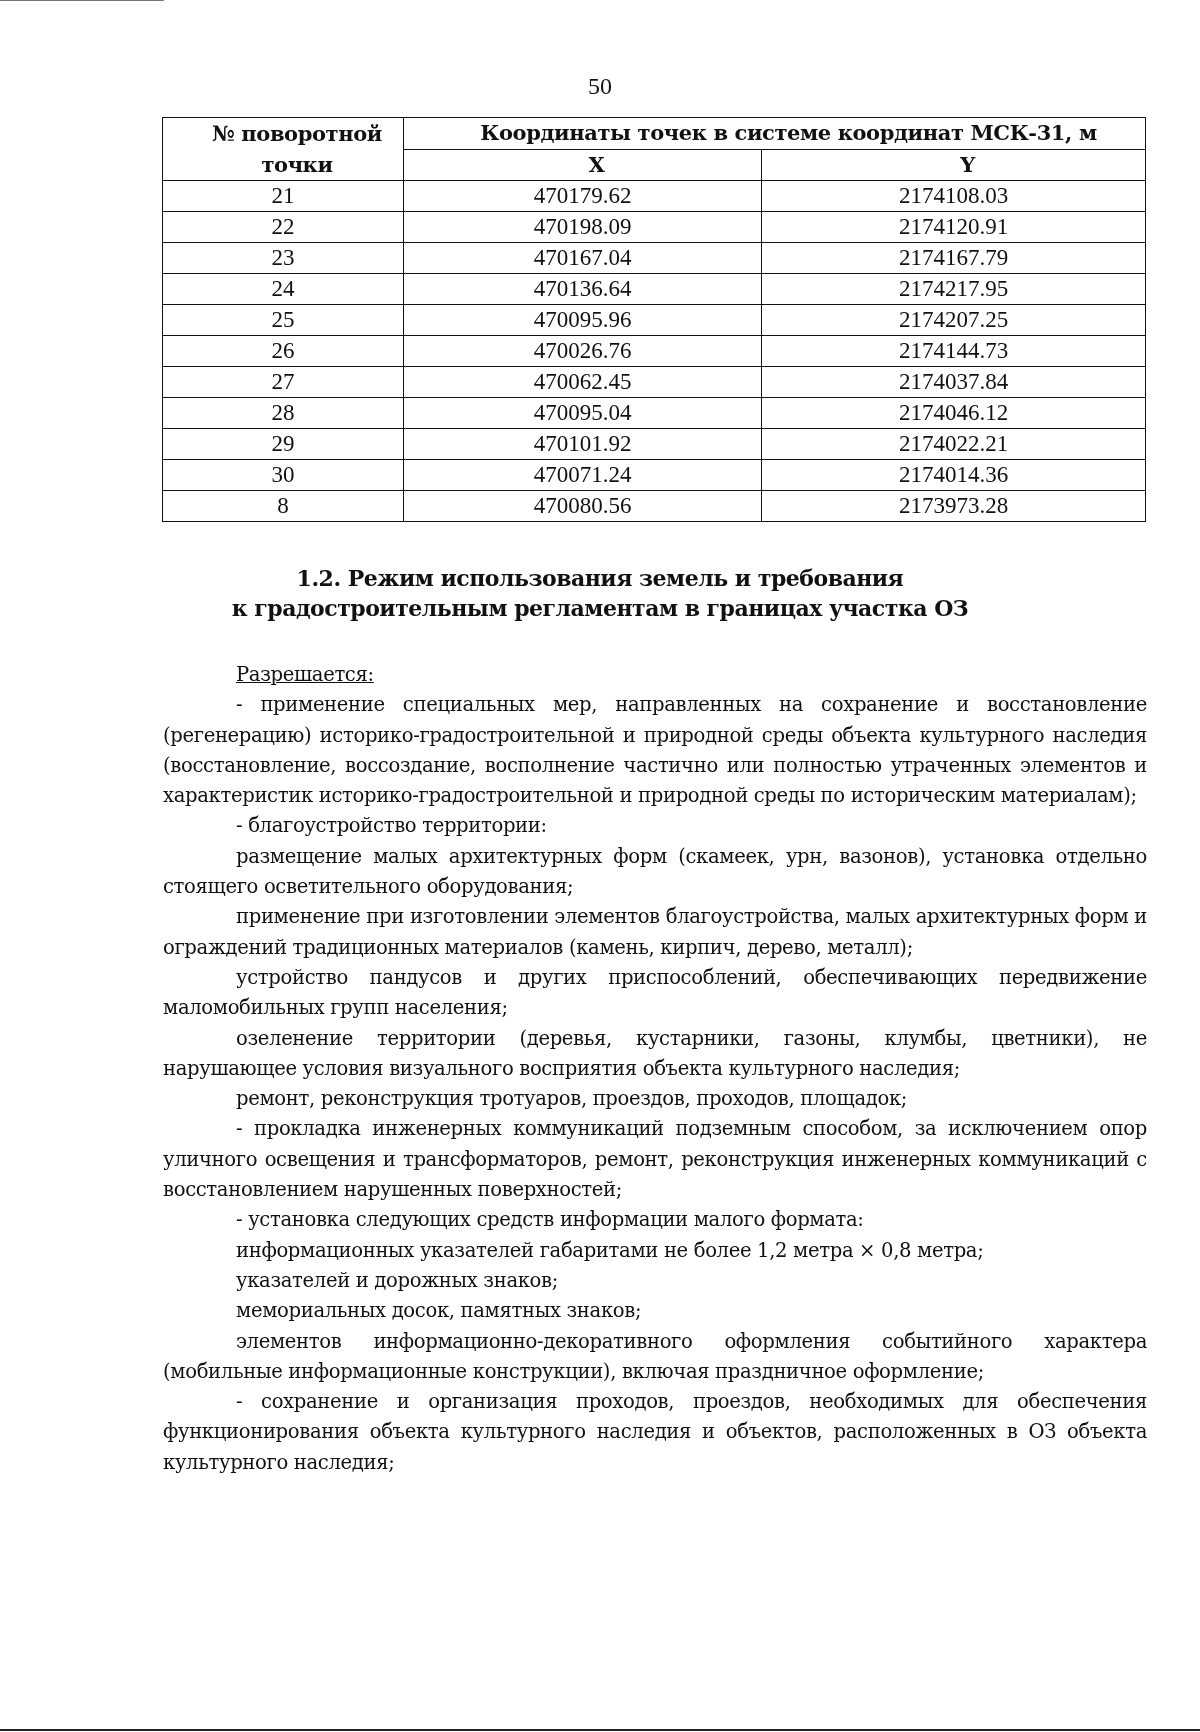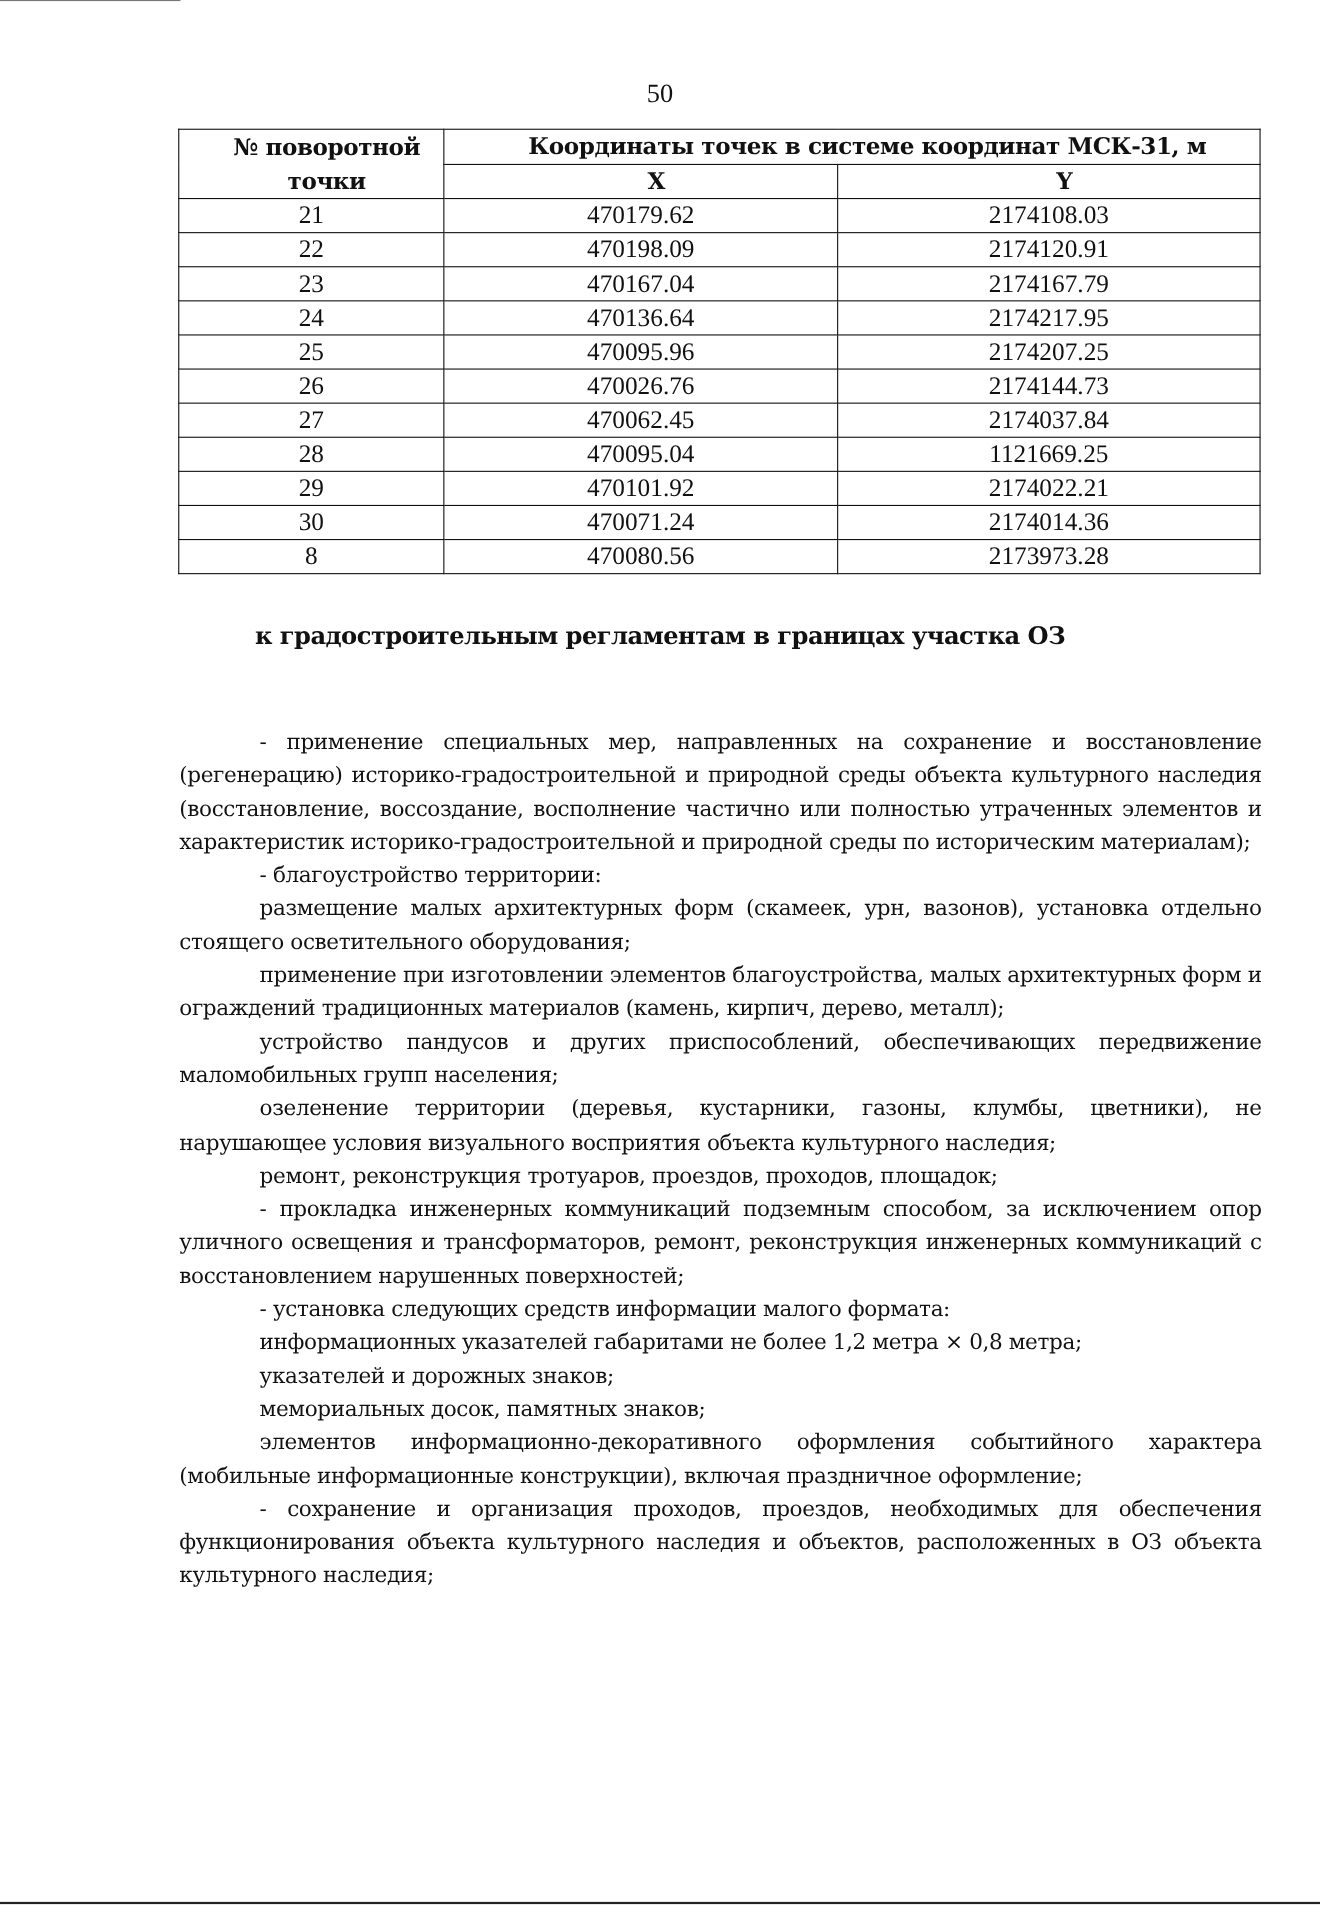--- a/index.html
+++ b/index.html
@@ -102,45 +102,47 @@
         <td>2174144.73</td>
       </tr>
       <tr>
         <td>27</td>
         <td>470062.45</td>
         <td>2174037.84</td>
       </tr>
       <tr>
         <td>28</td>
         <td>470095.04</td>
-        <td>1121669.25</td>
+        <td>2174046.12</td>
       </tr>
       <tr>
         <td>29</td>
         <td>470101.92</td>
         <td>2174022.21</td>
       </tr>
       <tr>
         <td>30</td>
         <td>470071.24</td>
         <td>2174014.36</td>
       </tr>
       <tr>
         <td>8</td>
         <td>470080.56</td>
         <td>2173973.28</td>
       </tr>
     </tbody>
 </table>
 
 <div class="section-title">
+  <div>1.2. Режим использования земель и требования</div>
   <div>к градостроительным регламентам в границах участка ОЗ</div>
 </div>
 
 <div class="body-text" id="body-text">
+  <p class="allowed">Разрешается:</p>
 <p>- применение специальных мер, направленных на сохранение и восстановление (регенерацию) историко-градостроительной и природной среды объекта культурного наследия (восстановление, воссоздание, восполнение частично или полностью утраченных элементов и характеристик историко-градостроительной и природной среды по историческим материалам);</p>
     <p>- благоустройство территории:</p>
     <p>размещение малых архитектурных форм (скамеек, урн, вазонов), установка отдельно стоящего осветительного оборудования;</p>
     <p>применение при изготовлении элементов благоустройства, малых архитектурных форм и ограждений традиционных материалов (камень, кирпич, дерево, металл);</p>
     <p>устройство пандусов и других приспособлений, обеспечивающих передвижение маломобильных групп населения;</p>
     <p>озеленение территории (деревья, кустарники, газоны, клумбы, цветники), не нарушающее условия визуального восприятия объекта культурного наследия;</p>
     <p>ремонт, реконструкция тротуаров, проездов, проходов, площадок;</p>
     <p>-  прокладка инженерных коммуникаций подземным способом, за исключением опор уличного освещения и трансформаторов, ремонт, реконструкция инженерных коммуникаций с восстановлением нарушенных поверхностей;</p>
     <p>- установка следующих средств информации малого формата:</p>
     <p>информационных указателей габаритами не более 1,2 метра × 0,8 метра;</p>

